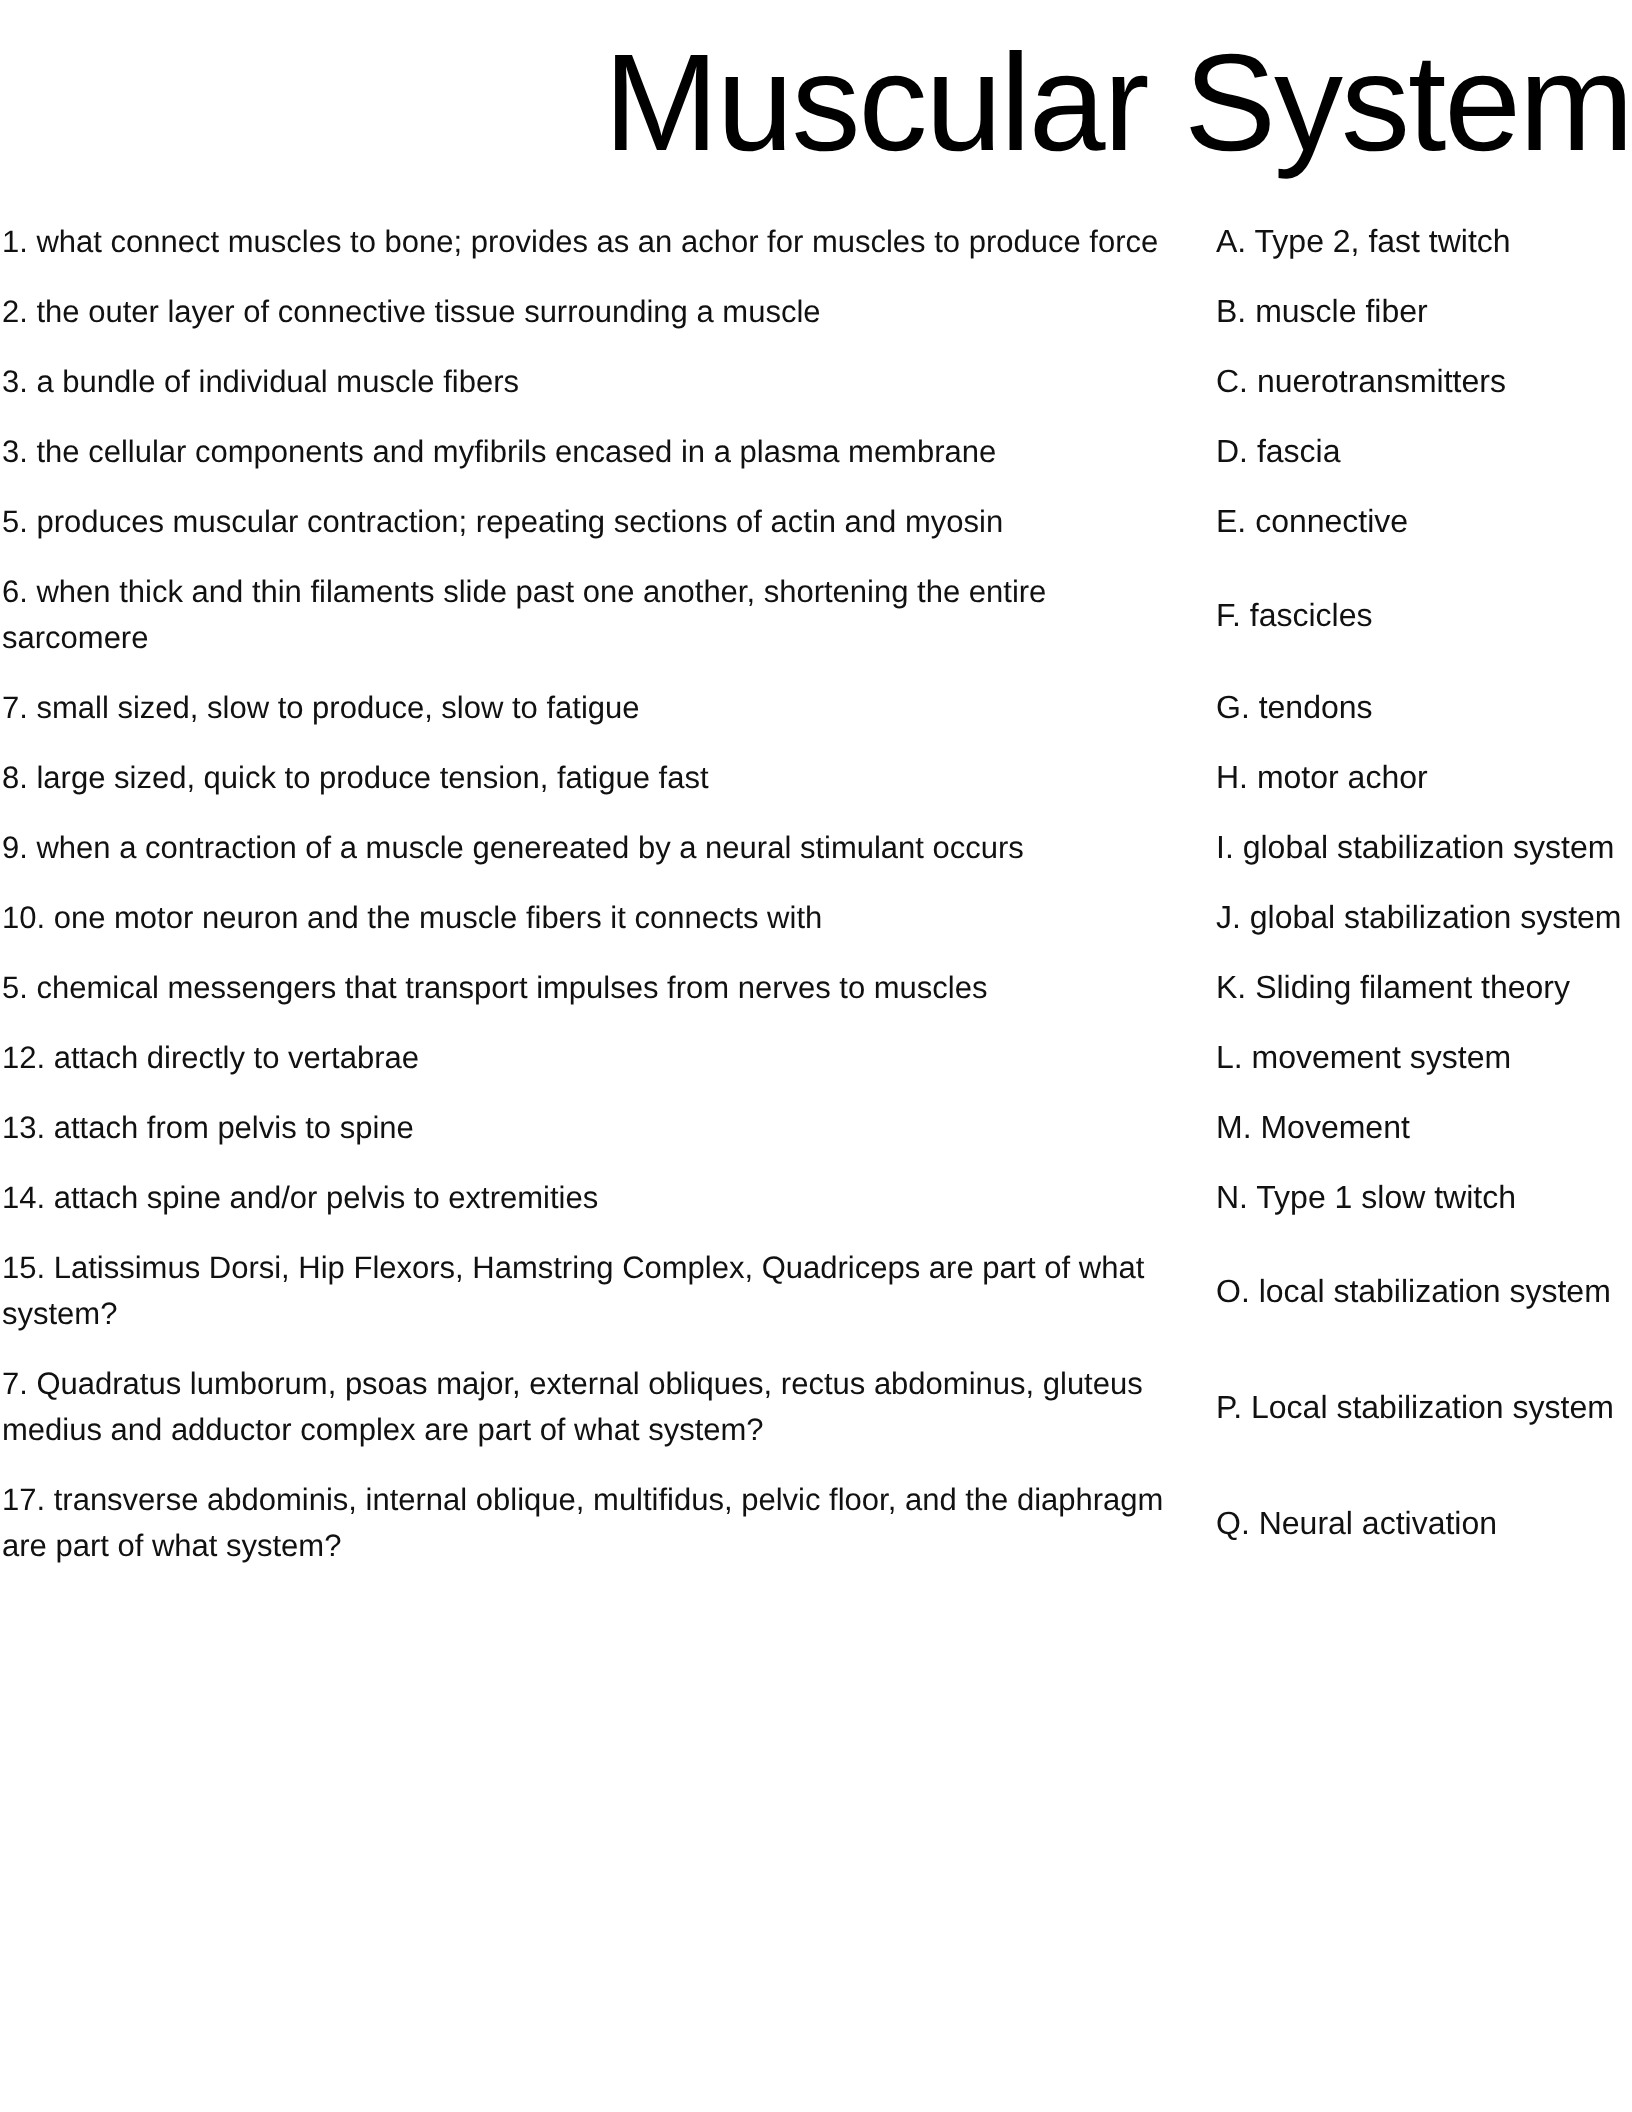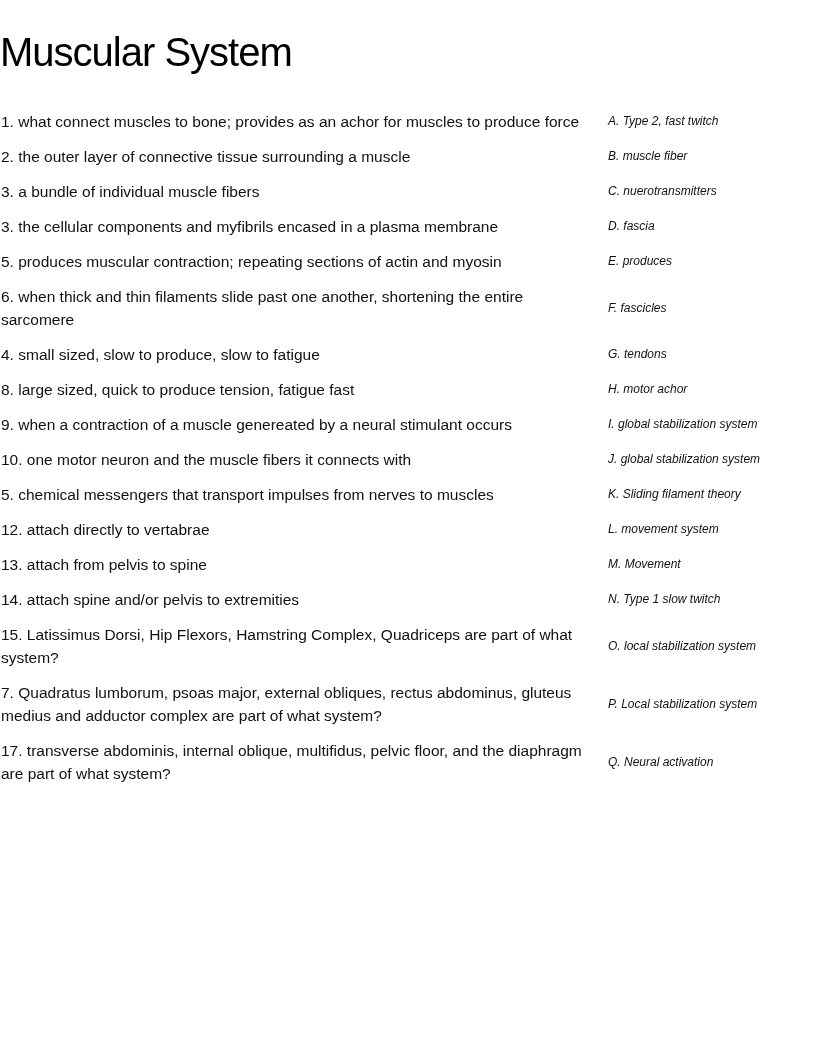--- a/index.html
+++ b/index.html
@@ -11,24 +11,24 @@
   }
   .page {
     position: relative;
     width: 816px;
     height: 1056px;
     background: #ffffff;
     overflow: hidden;
   }
   .title {
     margin: 16px 0 0 0;
-    font-size: 40px;
+    font-size: 69px;
     font-weight: 400;
     line-height: 72px;
-    text-align: left;
+    text-align: right;
     letter-spacing: -1px;
     color: #000000;
   }
   .rows {
     margin-top: 22px;
     padding-left: 1px;
   }
   .row {
     display: flex;
     align-items: center;
@@ -37,24 +37,23 @@
   .q {
     flex: 0 0 607px;
     width: 607px;
     box-sizing: border-box;
     padding-right: 22px;
     font-size: 15.5px;
     line-height: 23px;
   }
   .a {
     flex: 1 1 auto;
-    font-size: 12px;
+    font-size: 16px;
     line-height: 23px;
     white-space: nowrap;
-    font-style: italic;
   }
 </style>
 </head>
 <body>
 
 <div class="page">
   <h1 class="title">Muscular System</h1>
 
   <div class="rows">
     <div class="row">
@@ -68,28 +67,28 @@
     <div class="row">
       <div class="q">3. a bundle of individual muscle fibers</div>
       <div class="a">C. nuerotransmitters</div>
     </div>
     <div class="row">
       <div class="q">3. the cellular components and myfibrils encased in a plasma membrane</div>
       <div class="a">D. fascia</div>
     </div>
     <div class="row">
       <div class="q">5. produces muscular contraction; repeating sections of actin and myosin</div>
-      <div class="a">E. produces</div>
+      <div class="a">E. connective</div>
     </div>
     <div class="row">
       <div class="q">6. when thick and thin filaments slide past one another, shortening the entire sarcomere</div>
       <div class="a">F. fascicles</div>
     </div>
     <div class="row">
-      <div class="q">4. small sized, slow to produce, slow to fatigue</div>
+      <div class="q">7. small sized, slow to produce, slow to fatigue</div>
       <div class="a">G. tendons</div>
     </div>
     <div class="row">
       <div class="q">8. large sized, quick to produce tension, fatigue fast</div>
       <div class="a">H. motor achor</div>
     </div>
     <div class="row">
       <div class="q">9. when a contraction of a muscle genereated by a neural stimulant occurs</div>
       <div class="a">I. global stabilization system</div>
     </div>

